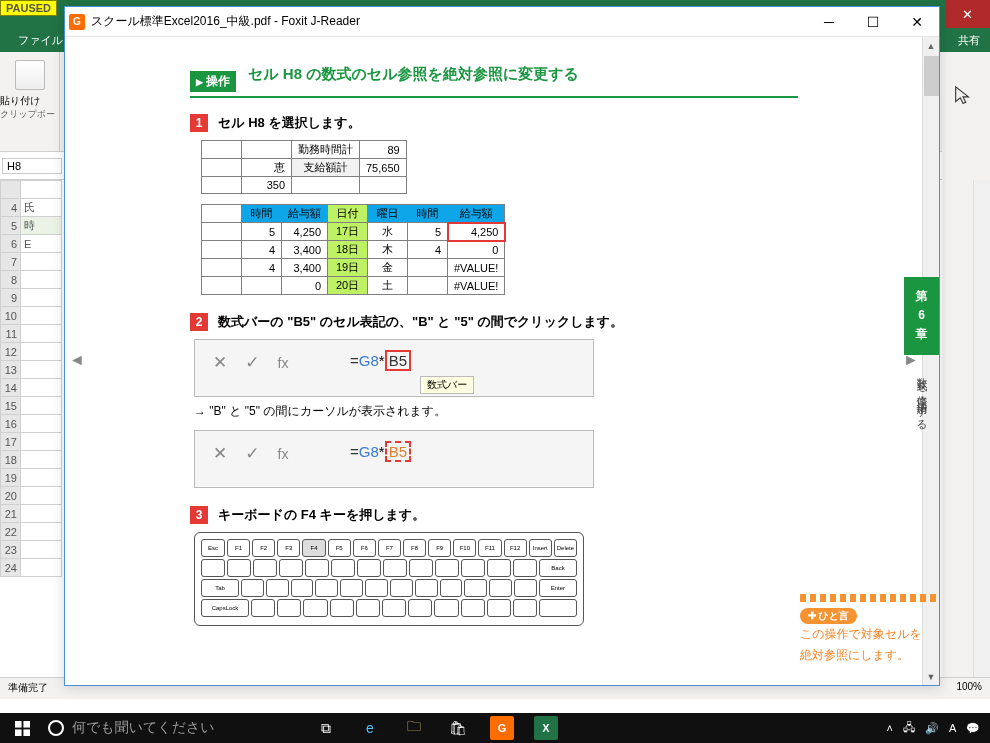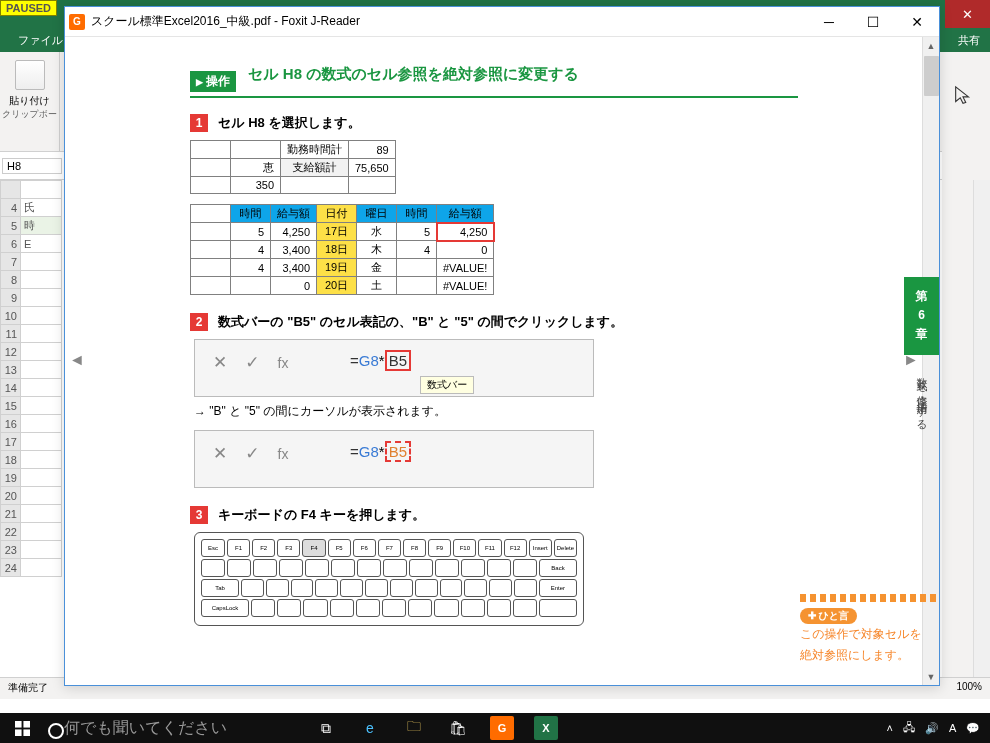--- a/index.html
+++ b/index.html
@@ -6,21 +6,21 @@
 body { font-family: 'Meiryo', 'Yu Gothic', sans-serif; overflow: hidden; width: 990px; height: 743px; position: relative; background: #fff; }
 
 
 .excel-bg { position: absolute; top: 0; left: 0; right: 0; bottom: 0; }
 .excel-titlebar { height: 28px; background: #217346; display: flex; justify-content: flex-end; align-items: center; }
 .excel-titlebar .btn { width: 45px; height: 28px; display: flex; align-items: center; justify-content: center; color: #fff; font-size: 13px; }
 .excel-ribbon-top { height: 24px; background: #217346; display: flex; }
 .excel-file-tab { padding: 0 18px; color: #fff; font-size: 11px; display: flex; align-items: center; background: #217346; }
 .excel-share { padding: 0 10px; color: #fff; font-size: 11px; display: flex; align-items: center; margin-left: auto; }
 .excel-ribbon { height: 100px; background: #f3f2f1; border-bottom: 1px solid #d0d0d0; display: flex; }
-.clipboard-group { width: 60px; border-right: 1px solid #d0d0d0; text-align: center; padding-top: 8px; font-size: 10px; }
+.clipboard-group { width: 60px; border-right: 1px solid #d0d0d0; text-align: left; padding-top: 8px; font-size: 10px; }
 .paste-icon { width: 30px; height: 30px; margin: 0 auto 4px; background: linear-gradient(#fff,#eee); border: 1px solid #bbb; border-radius: 2px; }
 .group-label { font-size: 9px; color: #666; }
 .excel-formula-row { height: 28px; border-bottom: 1px solid #d0d0d0; display: flex; align-items: center; background: #fff; }
 .namebox { width: 60px; border: 1px solid #ccc; margin: 0 2px; padding: 1px 4px; font-size: 11px; background: #fff; }
 .excel-sheet { position: absolute; left: 0; top: 180px; width: 62px; }
 .excel-sheet table { border-collapse: collapse; font-size: 11px; width: 100%; }
 .excel-sheet td { border: 1px solid #d0d0d0; height: 18px; padding: 0 3px; text-align: right; color: #555; background: #e6e6e6; }
 .excel-sheet td.rowh { background: #e6e6e6; width: 20px; }
 .excel-sheet td.cell { background: #fff; text-align: left; }
 .excel-status { position: absolute; bottom: 44px; left: 0; right: 0; height: 22px; background: #f3f2f1; border-top: 1px solid #d0d0d0; font-size: 10px; padding: 3px 8px; display: flex; }
@@ -52,25 +52,25 @@
 
 .op-header { display: flex; align-items: center; border-bottom: 2px solid #1a9641; padding-bottom: 4px; margin-bottom: 16px; }
 .op-badge { background: #1a9641; color: #fff; padding: 2px 6px; font-size: 12px; font-weight: bold; margin-right: 12px; display: flex; align-items: center; margin-top: 14px; }
 .op-badge::before { content: "▶"; font-size: 9px; margin-right: 3px; }
 .op-title { color: #1a9641; font-weight: bold; font-size: 15px; }
 
 .step { display: flex; align-items: center; margin: 10px 0 8px; }
 .step-num { background: #e53935; color: #fff; width: 18px; height: 18px; display: flex; align-items: center; justify-content: center; font-size: 12px; font-weight: bold; margin-right: 10px; }
 .step-text { font-size: 13px; font-weight: bold; }
 
-.screenshot-table { border: 1px solid #808080; border-collapse: collapse; font-size: 11px; margin-left: 0; }
+.screenshot-table { border: 1px solid #808080; border-collapse: collapse; font-size: 11px; margin-left: 11px; }
 .screenshot-table td { border: 1px solid #808080; padding: 1px 6px; min-width: 40px; height: 17px; text-align: center; background: #fff; }
 .screenshot-table td.r { text-align: right; }
 .screenshot-table td.hd { background: #0ea5e9; }
-.screenshot-table td.blue { background: #fde047; }
+.screenshot-table td.blue { background: #bef264; }
 .screenshot-table td.sel { outline: 2px solid #e53935; outline-offset: -1px; }
 
 .table-block1 { margin-bottom: 18px; }
 
 .formula-img { border: 1px solid #bbb; height: 58px; width: 400px; margin-left: 4px; margin-bottom: 4px; position: relative; background: #f5f5f5; }
 .formula-toolbar { position: absolute; top: 12px; left: 18px; display: flex; align-items: center; gap: 18px; font-size: 17px; color: #888; }
 .formula-toolbar .fx { font-size: 14px; }
 .formula-text { position: absolute; top: 12px; left: 155px; font-size: 15px; font-family: Arial; }
 .formula-text .eq { color: #333; }
 .formula-text .g8 { color: #3a7bd5; }
@@ -105,21 +105,21 @@
 .cursor-icon svg { width: 100%; height: 100%; }
 
 
 .excel-right { position: absolute; right: 0; top: 52px; width: 48px; height: 634px; background: #f3f2f1; }
 .excel-right-scroll { position: absolute; right: 0; top: 180px; width: 17px; bottom: 50px; background: #f0f0f0; border-left: 1px solid #ddd; }
 
 
 .taskbar { position: absolute; bottom: 0; left: 0; right: 0; height: 30px; background: #101010; display: flex; align-items: center; }
 .tb-item { width: 44px; height: 30px; display: flex; align-items: center; justify-content: center; color: #fff; }
 .tb-start svg { width: 15px; height: 15px; fill: #fff; }
-.tb-search { flex: 0 0 260px; display: flex; align-items: flex-end; color: #999; font-size: 16px; padding-left: 4px; }
+.tb-search { flex: 0 0 260px; display: flex; align-items: center; color: #999; font-size: 14px; gap: 8px; padding-left: 4px; }
 .tb-search .circ { width: 16px; height: 16px; border: 2px solid #fff; border-radius: 50%; }
 .tb-tray { margin-left: auto; display: flex; align-items: center; color: #fff; font-size: 11px; gap: 10px; padding-right: 10px; }
 .tb-icon { font-size: 14px; }
 .tb-foxit { width: 24px; height: 24px; background: #ff6c00; border-radius: 2px; display: flex; align-items: center; justify-content: center; color: #fff; font-size: 11px; font-weight: bold; }
 .tb-excel { width: 24px; height: 24px; background: #217346; border-radius: 2px; display: flex; align-items: center; justify-content: center; color: #fff; font-size: 11px; font-weight: bold; }
 </style>
 </head>
 <body>
 
 <div class="excel-bg">

